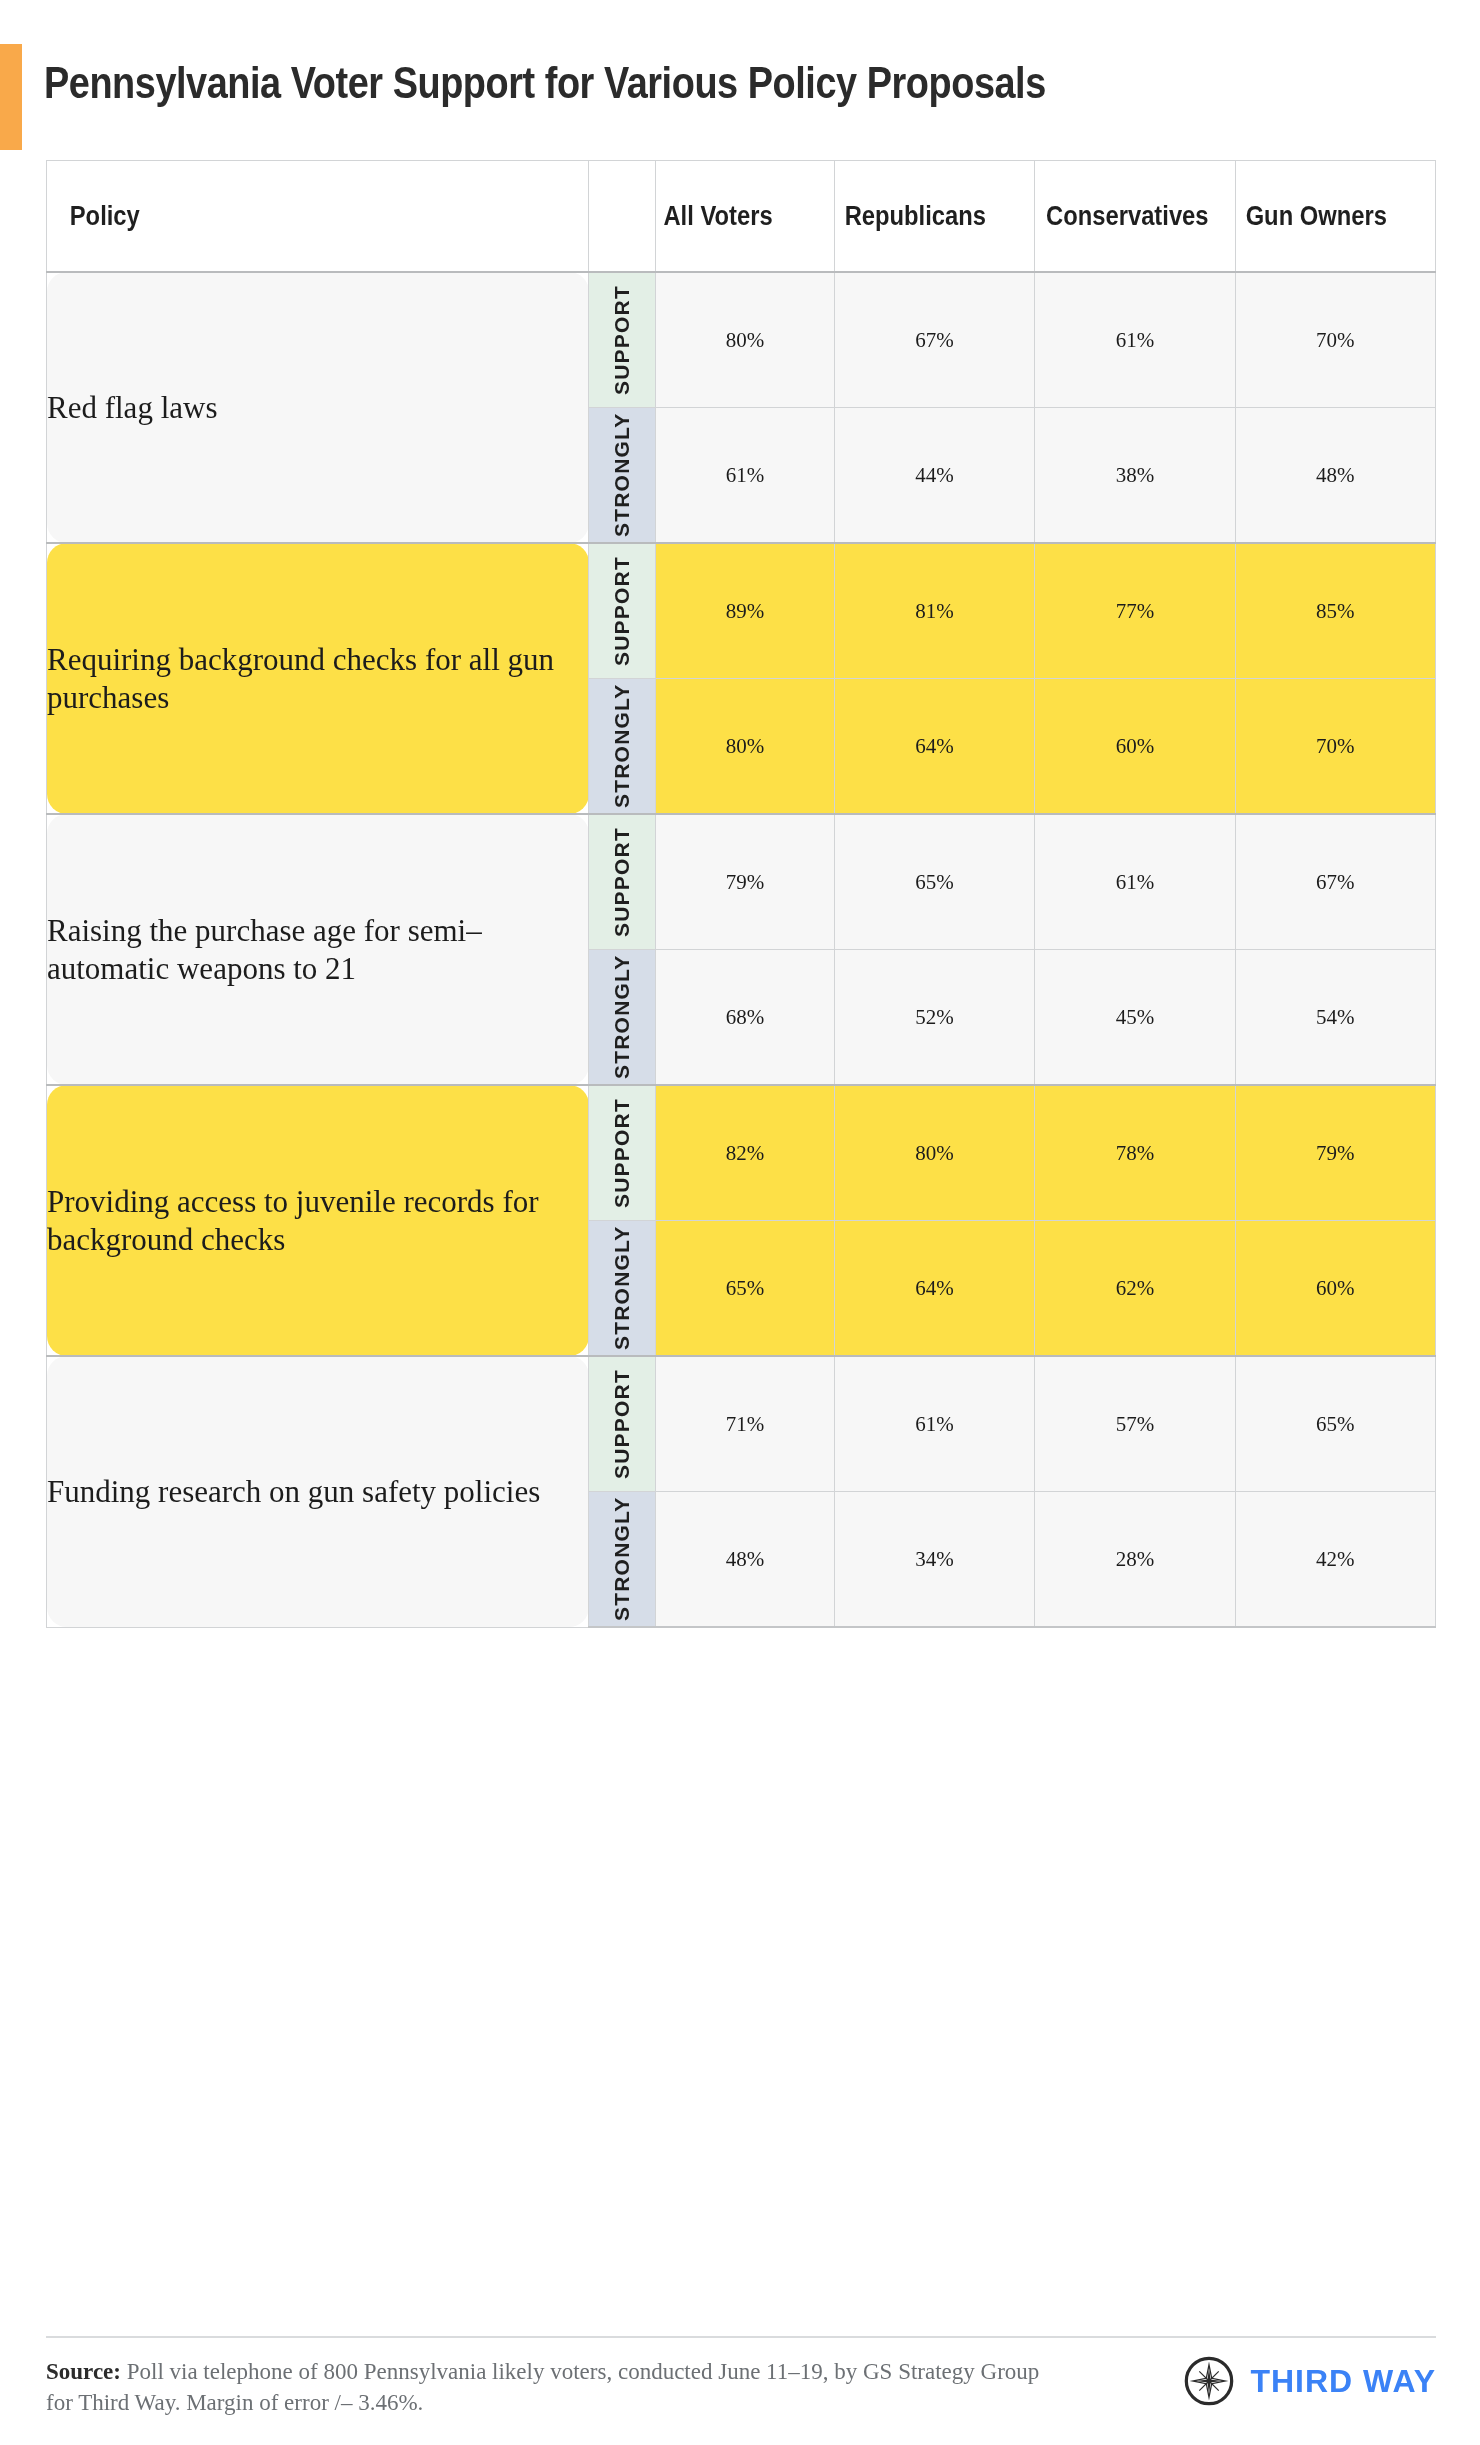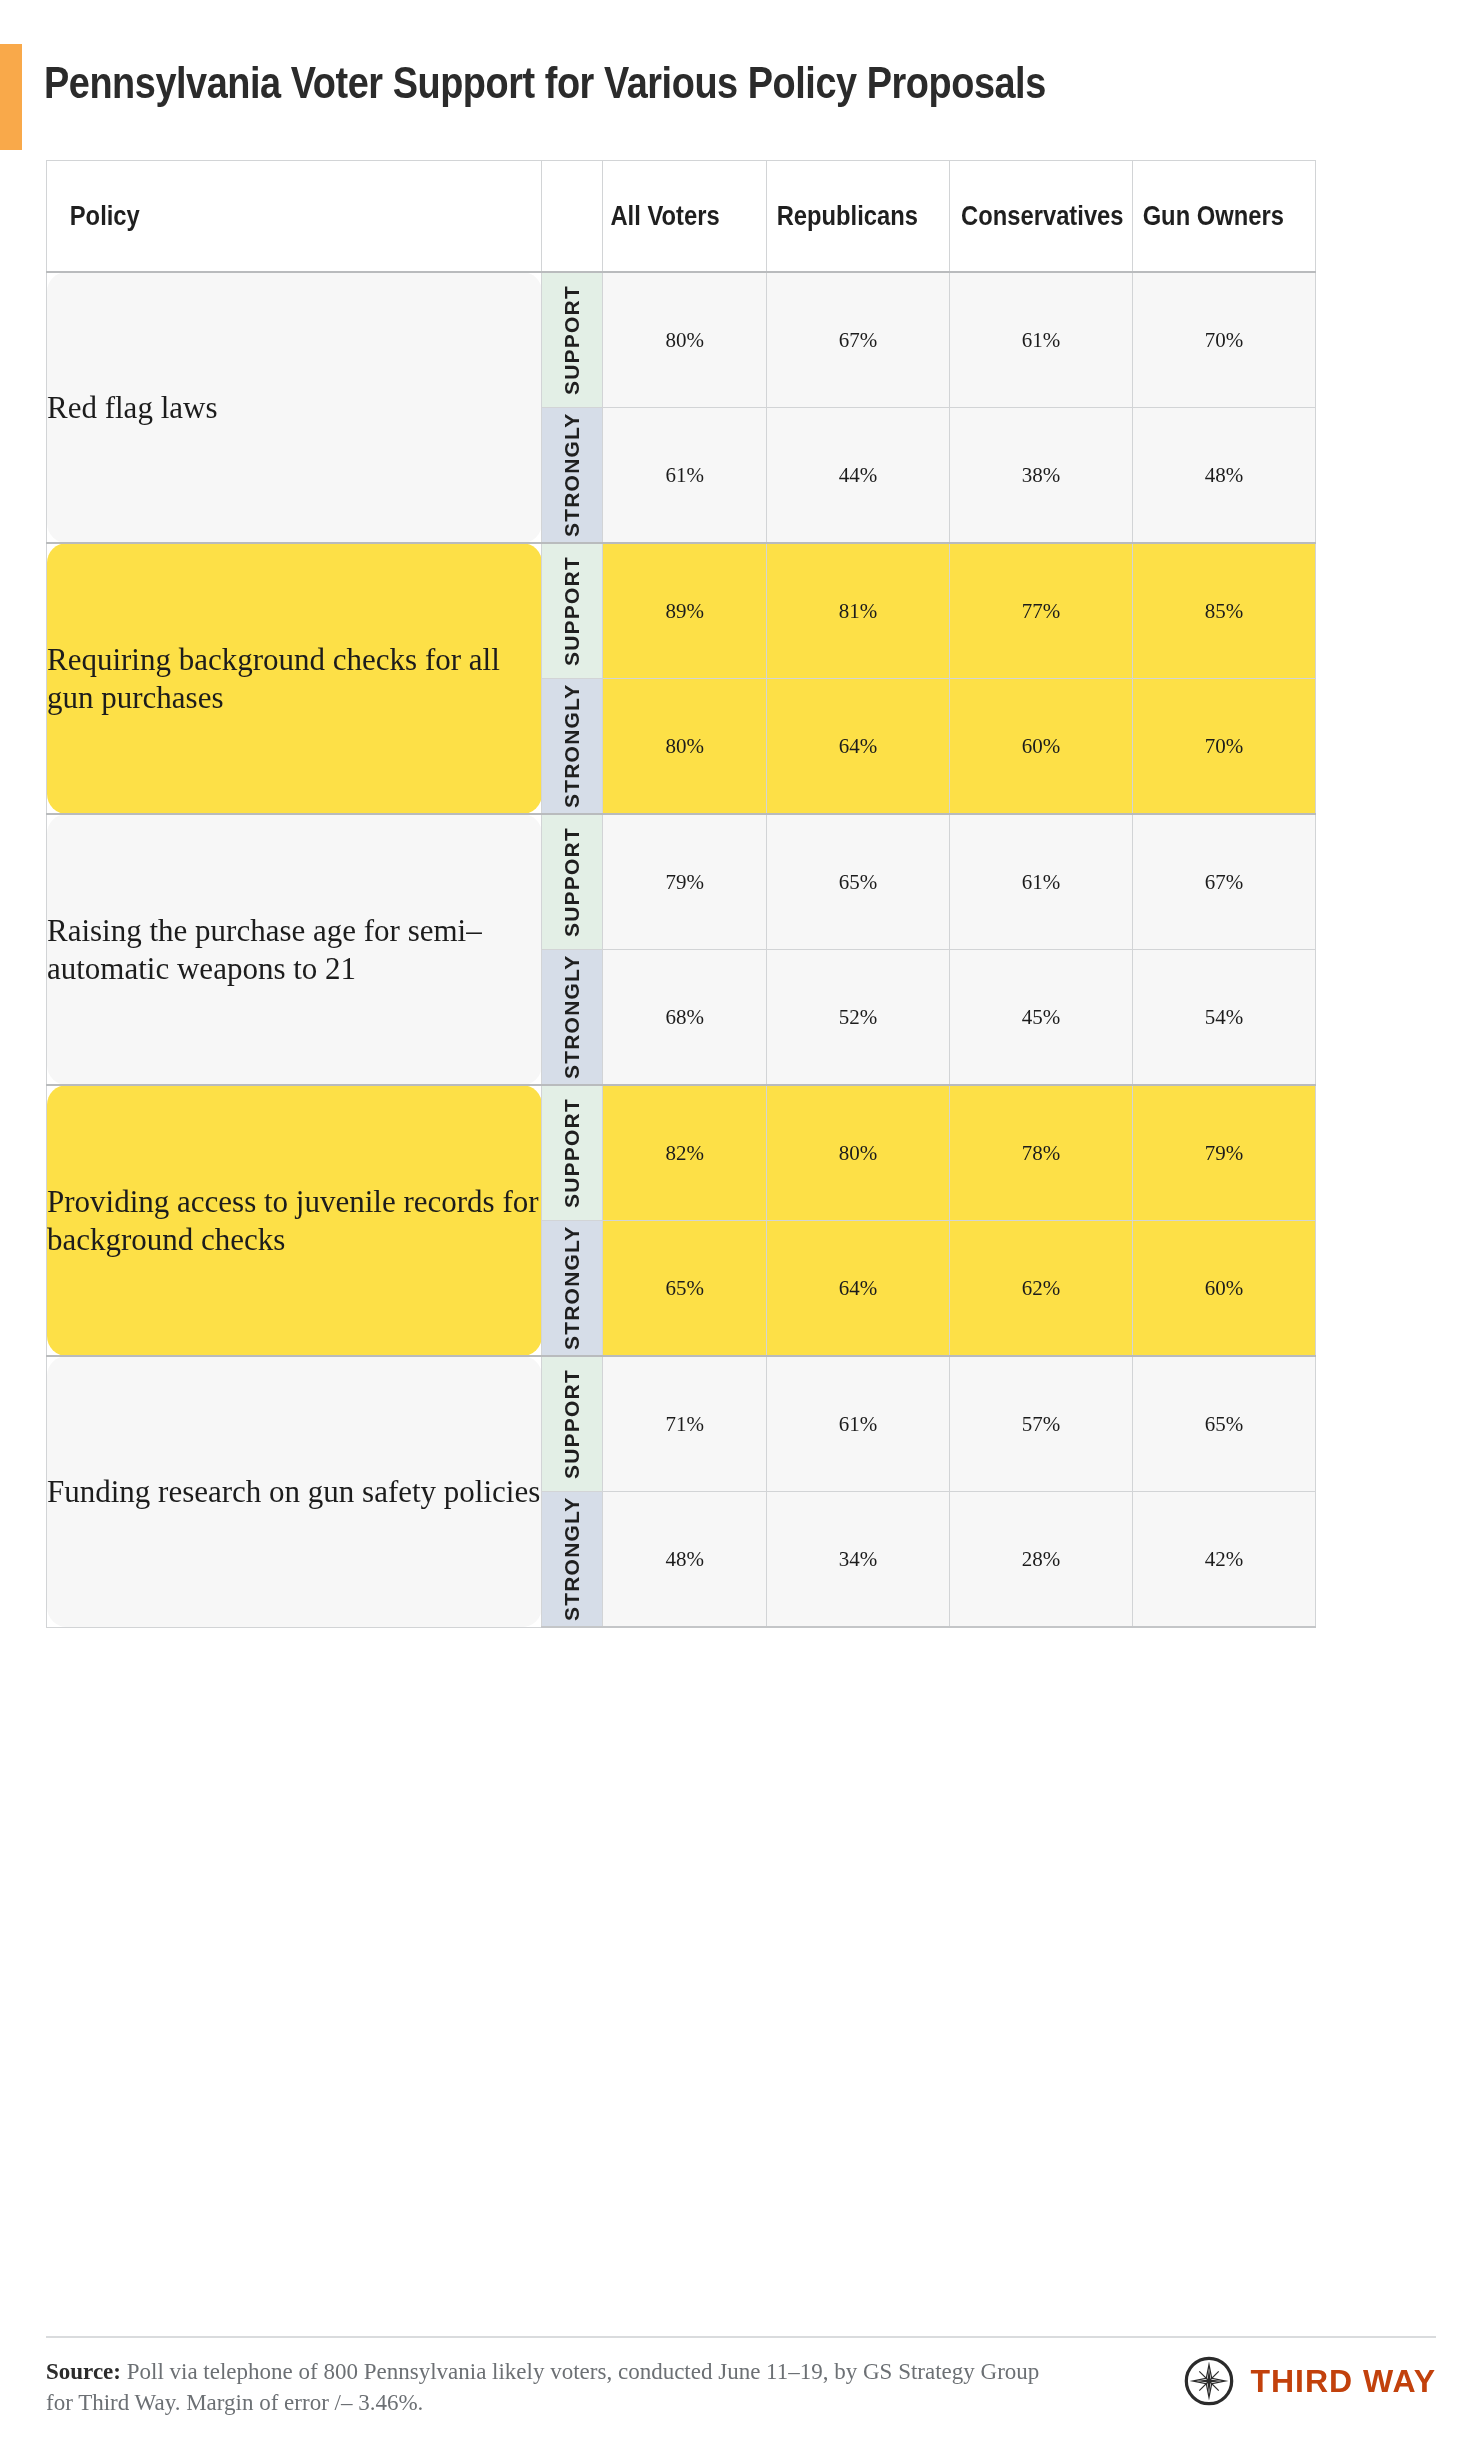--- a/index.html
+++ b/index.html
@@ -45,21 +45,21 @@
 
   
   .table-wrap {
     position: absolute;
     left: 46px;
     top: 160px;
     width: 1390px;
   }
   table.poll {
     border-collapse: collapse;
-    width: 1270px;
+    width: 1390px;
     table-layout: fixed;
   }
   table.poll td, table.poll th {
     border: 1px solid #d2d4d6;
     padding: 0;
     vertical-align: middle;
   }
 
   
   thead th {
@@ -183,21 +183,21 @@
   .logo-mark {
     width: 54px;
     height: 54px;
     flex: 0 0 auto;
   }
   .logo-text {
     font-family: "Liberation Sans", sans-serif;
     font-weight: bold;
     font-size: 32px;
     letter-spacing: 1px;
-    color: #c2410c;
+    color: #3b82f6;
     white-space: nowrap;
   }
 </style>
 </head>
 <body>
 
 <div class="title-bar">
   <div class="accent-bar"></div>
   <div class="title-text">Pennsylvania Voter Support for Various Policy Proposals</div>
 </div>

